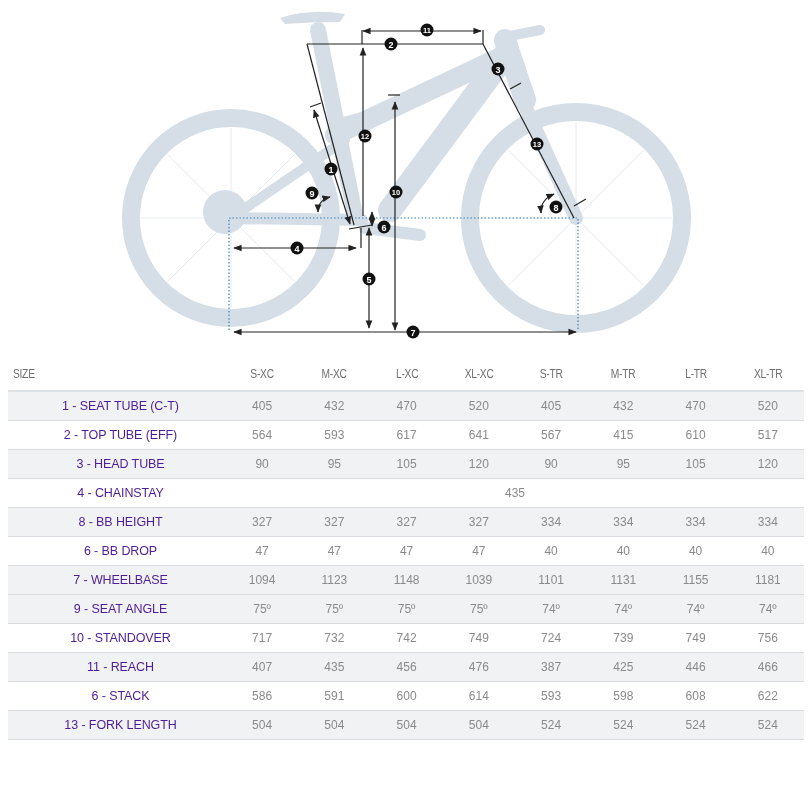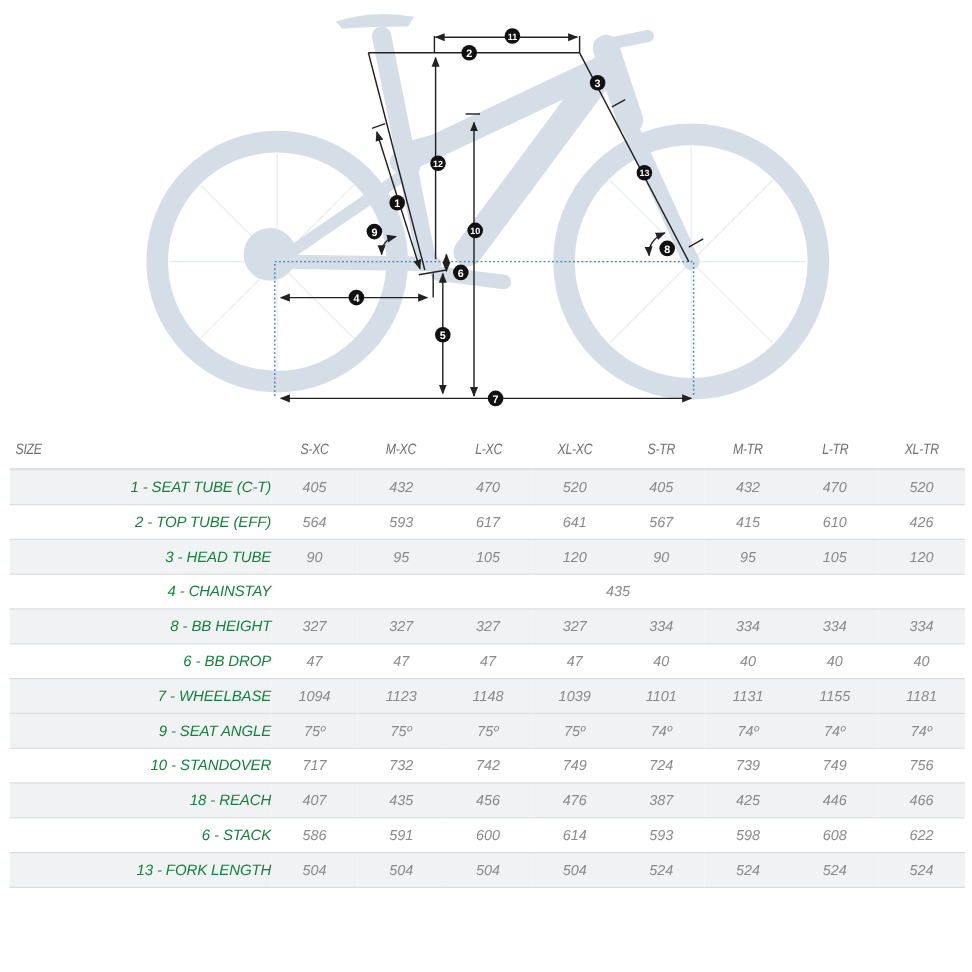--- a/index.html
+++ b/index.html
@@ -4,33 +4,33 @@
 <style>
   * { box-sizing: border-box; margin: 0; padding: 0; }
   html, body { width: 810px; height: 810px; background: #ffffff; overflow: hidden; }
   body { font-family: "Liberation Sans", sans-serif; color: #222; position: relative; }
 
   #diagram { position: absolute; left: 0; top: 0; width: 810px; height: 350px; }
   #diagram svg { width: 810px; height: 350px; display: block; }
 
   #geo-table {
     position: absolute; left: 8px; top: 358px; width: 796px;
-    border-collapse: collapse; table-layout: fixed; font-style: italic;
+    border-collapse: collapse; table-layout: fixed;
   }
   #geo-table th, #geo-table td {
     height: 29px; font-size: 12px; text-align: center; vertical-align: middle;
     border-bottom: 1px solid #d9dcde; white-space: nowrap;
   }
   #geo-table th {
     height: 33px; font-weight: normal; color: #6f6f6f; font-size: 12.5px;
     letter-spacing: -0.3px; transform: scaleX(0.82); border-bottom: 2px solid #dfe2e4;
   }
   #geo-table th.label-col { text-align: left; transform-origin: left center; padding-left: 6px; }
   #geo-table td.label-col {
-    text-align: right; padding-left: 7px; color: #15803d; font-size: 12.5px;
+    text-align: center; padding-left: 7px; color: #4c1d95; font-size: 12.5px;
     letter-spacing: -0.1px;
   }
   #geo-table td.val { color: #8a8a8a; font-size: 12px; }
   #geo-table tr.shade td { background: #f1f2f3; }
   col.c-label { width: 218px; }
   col.c-val { width: 72.25px; }
 </style>
 </head>
 <body>
 
@@ -221,21 +221,21 @@
 
     <tr>
       <td class="label-col">2 - TOP TUBE (EFF)</td>
       <td class="val">564</td>
       <td class="val">593</td>
       <td class="val">617</td>
       <td class="val">641</td>
       <td class="val">567</td>
       <td class="val">415</td>
       <td class="val">610</td>
-      <td class="val">426</td>
+      <td class="val">517</td>
     </tr>
 
     <tr class="shade">
       <td class="label-col">3 - HEAD TUBE</td>
       <td class="val">90</td>
       <td class="val">95</td>
       <td class="val">105</td>
       <td class="val">120</td>
       <td class="val">90</td>
       <td class="val">95</td>
@@ -303,21 +303,21 @@
       <td class="val">732</td>
       <td class="val">742</td>
       <td class="val">749</td>
       <td class="val">724</td>
       <td class="val">739</td>
       <td class="val">749</td>
       <td class="val">756</td>
     </tr>
 
     <tr class="shade">
-      <td class="label-col">18 - REACH</td>
+      <td class="label-col">11 - REACH</td>
       <td class="val">407</td>
       <td class="val">435</td>
       <td class="val">456</td>
       <td class="val">476</td>
       <td class="val">387</td>
       <td class="val">425</td>
       <td class="val">446</td>
       <td class="val">466</td>
     </tr>
 

